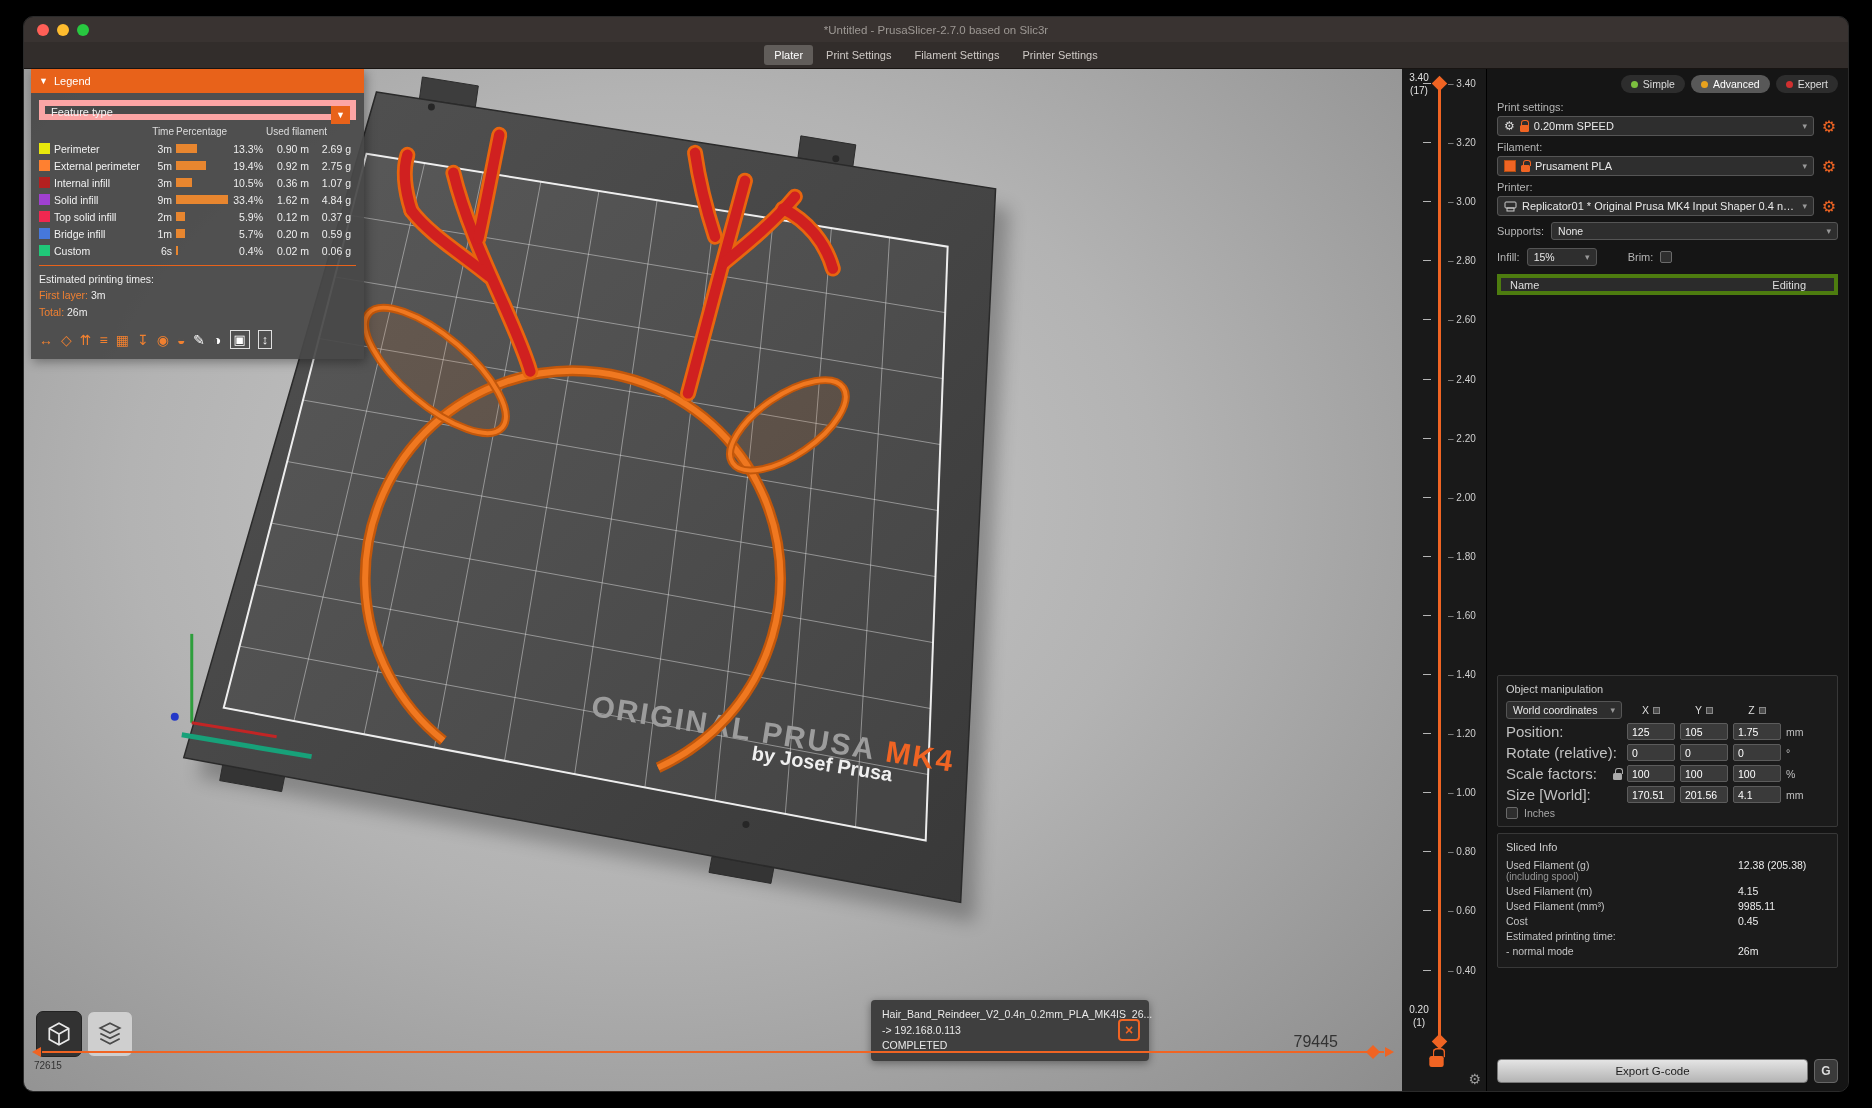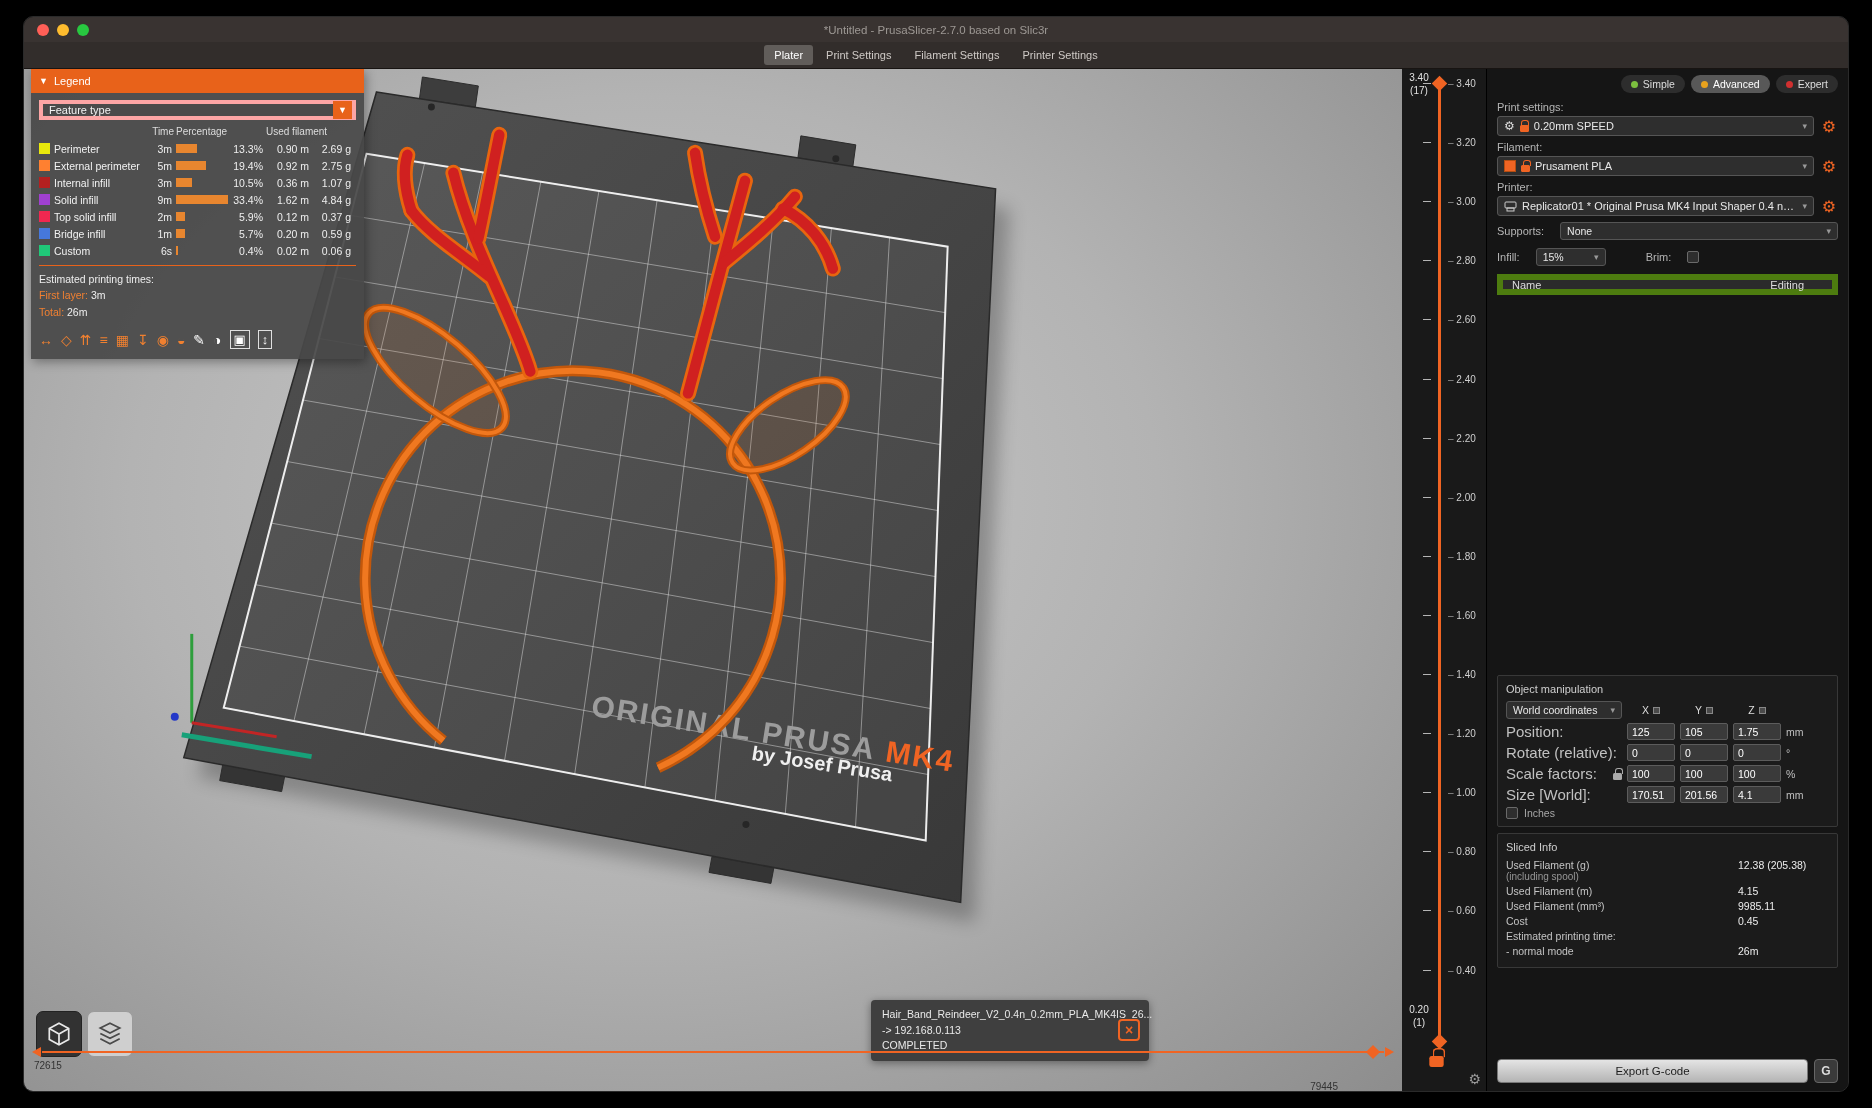--- a/index.html
+++ b/index.html
@@ -23,21 +23,21 @@
               background:radial-gradient(ellipse at 45% 42%, #c9c9c9 0%, #b3b3b3 48%, #8d8d8d 100%); }
   .scene { position:absolute; inset:0; width:100%; height:100%; }
   .vslider { width:84px; background:#191919; position:relative; flex-shrink:0;padding-left:16px; }
   .rightpanel { width:362px; background:#151515; border-left:1px solid #000; display:flex; flex-direction:column; padding:6px 10px 8px; flex-shrink:0; }
 
   
   .legend { position:absolute; left:7px; top:0; width:333px; font-size:10.5px; color:#eee; box-shadow:2px 3px 10px rgba(0,0,0,.35); }
   .legend-header { background:#E8621A; height:24px; display:flex; align-items:center; gap:6px; padding:0 8px; color:#fff; font-size:11px; }
   .legend-header .tri { font-size:9px; }
   .legend-body { background:rgba(72,72,72,0.93); padding:7px 8px 7px; }
-  .ft-combo { display:flex; align-items:center; height:20px; background:#4a4a4a; border:4px solid #fca5a5; margin-bottom:6px; }
+  .ft-combo { display:flex; align-items:flex-start; height:20px; background:#4a4a4a; border:6px solid #fca5a5; margin-bottom:6px; }
   .ft-combo .val { flex:1; padding:0 6px; color:#f2f2f2; font-size:11px; }
   .ft-btn { width:19px; height:18px; background:#E8621A; color:#fff; display:flex; align-items:center; justify-content:center; font-size:9px; }
   .legend-cols, .legend-row { display:grid; grid-template-columns:15px 94px 26px 56px 36px 46px 42px; align-items:center; }
   .legend-cols { color:#ddd; font-size:10px; margin-bottom:3px; }
   .lc-time { grid-column:3; justify-self:end; }
   .lc-pct  { grid-column:4; padding-left:2px; }
   .lc-used { grid-column:6 / span 2; }
   .legend-row { height:17px; }
   .swatch { width:11px; height:11px; }
   .lg-label { font-size:10.5px; color:#f2f2f2; white-space:nowrap; overflow:hidden; }
@@ -65,21 +65,21 @@
                  border:2px solid #F06423; border-radius:4px; color:#F06423; font-weight:bold; font-size:14px;
                  display:flex; align-items:center; justify-content:center; }
 
   
   .hslider { position:absolute; left:8px; right:8px; bottom:32px; height:12px; }
   .h-line { position:absolute; left:10px; right:10px; top:4px; height:2px; background:#F06423; }
   .h-arrow-l { position:absolute; left:0; top:0; width:0; height:0; border-top:5px solid transparent; border-bottom:5px solid transparent; border-right:9px solid #F06423; }
   .h-arrow-r { position:absolute; right:0; top:0; width:0; height:0; border-top:5px solid transparent; border-bottom:5px solid transparent; border-left:9px solid #F06423; }
   .h-diamond { position:absolute; right:16px; top:0; width:10px; height:10px; background:#F06423; transform:rotate(45deg); }
   .h-label-left  { position:absolute; left:2px; top:13px; font-size:10px; color:#333; }
-  .h-label-right { position:absolute; right:56px; top:-14px; font-size:10px; color:#333;margin-top:48px; }
+  .h-label-right { position:absolute; right:56px; top:-14px; font-size:16px; color:#333; }
 
   
   .vs-top { position:absolute; left:2px; top:3px; width:30px; text-align:center; font-size:10px; color:#e2e2e2; line-height:1.25; }
   .vs-bottom { position:absolute; left:2px; bottom:62px; width:30px; text-align:center; font-size:10px; color:#e2e2e2; line-height:1.25; }
   .vs-line { position:absolute; left:36px; top:14px; bottom:49px; width:3px; background:#F06423; }
   .vs-diamond { position:absolute; left:32px; width:11px; height:11px; background:#F06423; transform:rotate(45deg); }
   .vs-diamond.top { top:9px; } .vs-diamond.bot { bottom:44px; }
   .tick { position:absolute; left:0; width:100%; height:10px; }
   .tick-dash { position:absolute; left:21px; top:5px; width:8px; height:1px; background:#b5b5b5; }
   .tick-label { position:absolute; left:46px; top:0; font-size:10px; color:#cfcfcf; }
@@ -101,25 +101,25 @@
   .mode-dot { width:7px; height:7px; border-radius:50%; }
   .plabel { font-size:11px; color:#b5b5b5; margin:3px 0 3px; }
   .preset-row { display:flex; align-items:center; gap:6px; margin-bottom:2px; }
   .combo { flex:1; height:20px; background:#2e2e2e; border:1px solid #555; border-radius:3px;
            display:flex; align-items:center; gap:5px; padding:0 6px; color:#e8e8e8; font-size:11px; min-width:0; }
   .combo .val { flex:1; white-space:nowrap; overflow:hidden; text-overflow:ellipsis; }
   .chev { color:#999; font-size:9px; }
   .combo-icon { color:#ddd; font-size:12px; line-height:1; }
   .fil-swatch { width:12px; height:12px; background:#F06423; border:1px solid #b34d12; }
   .gearbtn { color:#F06423; font-size:16px; width:18px; text-align:center; }
-  .inline-row { display:flex; align-items:center; gap:16px; margin:4px 0; font-size:11px; color:#b5b5b5; }
+  .inline-row { display:flex; align-items:center; gap:7px; margin:4px 0; font-size:11px; color:#b5b5b5; }
   .combo.small { height:18px; font-size:10.5px; }
   .combo.w70 { flex:0 0 70px; }
   .checkbox { width:12px; height:12px; background:#2e2e2e; border:1px solid #6a6a6a; border-radius:2px; }
-  .objhead { display:flex; justify-content:space-between; background:#2b2b2b; border:6px solid #4d7c0f; height:21px;
+  .objhead { display:flex; justify-content:space-between; background:#2b2b2b; border:4px solid #4d7c0f; height:21px;
              align-items:center; padding:0 28px 0 9px; font-size:11px; color:#ddd; margin-top:4px; }
   .objrow { height:27px; background:#4a4a4a; border:1px solid #3d3d3d; border-top:none; display:flex; align-items:center; gap:7px; padding:0 7px; font-size:11px; color:#fff; }
   .objrow .eye { margin-left:auto; margin-right:42px; display:flex; }
   .objrow .editicon { margin-right:26px; display:flex; }
   .rp-spacer { flex:4.5; } .rp-spacer2 { flex:1; }
   .panelbox { border:1px solid #383838; background:#1b1b1b; border-radius:2px; padding:7px 8px; }
   .section-title { font-size:11px; color:#cfcfcf; margin-bottom:6px; }
   .manip-row { display:grid; grid-template-columns:116px 48px 48px 48px 26px; gap:5px; align-items:center; margin-bottom:4px; }
   .manip-label { font-size:15px; color:#c0c0c0; display:flex; justify-content:space-between; align-items:center; white-space:nowrap; }
   .num-input { height:17px; background:#3a3a3a; border:1px solid #5c5c5c; border-radius:2px; font-size:10.5px; color:#fff; display:flex; align-items:center; padding:0 4px; }

